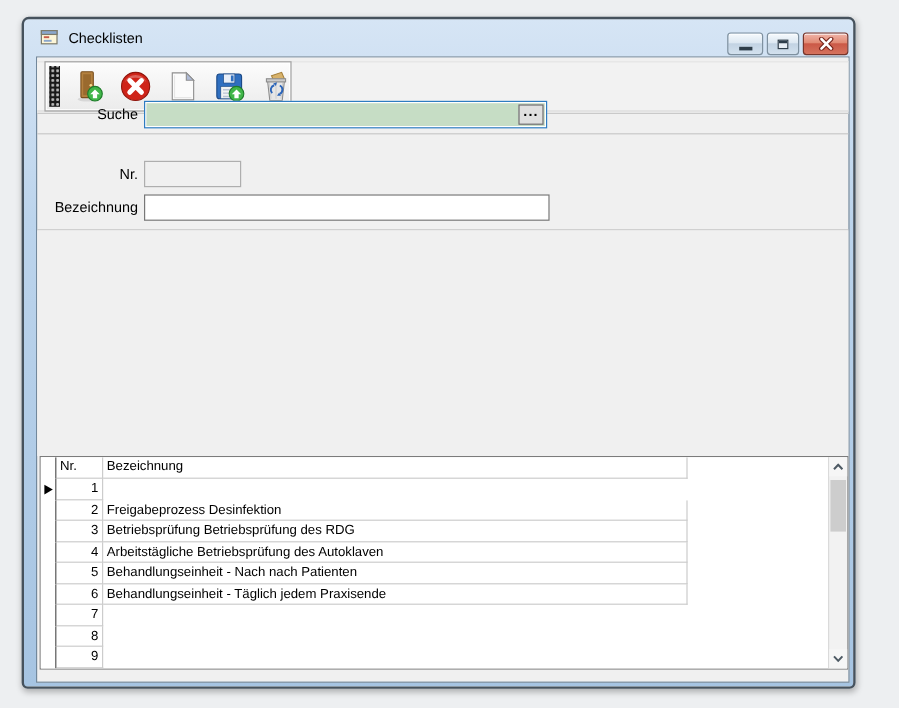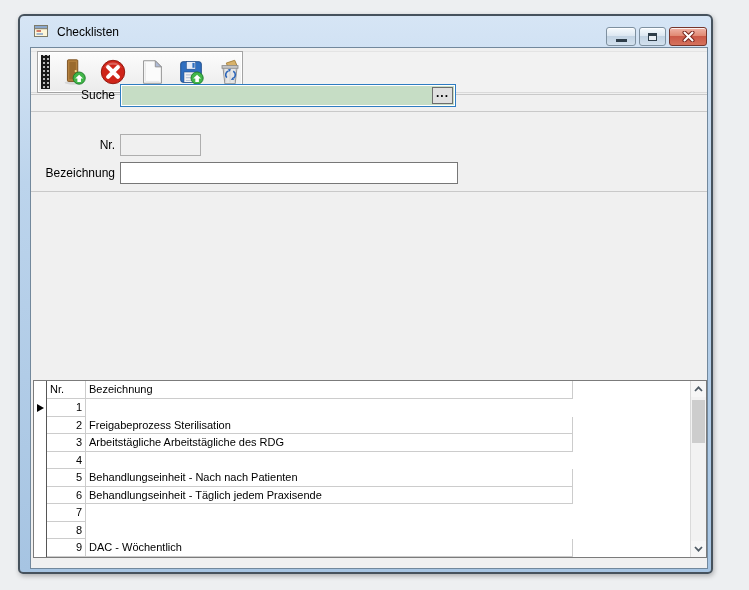--- a/index.html
+++ b/index.html
@@ -248,36 +248,37 @@
       <div class="marker" style="display: block;"></div>
     </div>
     <div class="c-nr">1</div>
   </div>
 
   <div class="g-row">
     <div class="c-sel">
       
     </div>
     <div class="c-nr">2</div>
-    <div class="c-bez">Freigabeprozess Sterilisation</div>
+    <div class="c-bez">Freigabeprozess Desinfektion</div>
   </div>
 
   <div class="g-row">
     <div class="c-sel">
       
     </div>
     <div class="c-nr">3</div>
-    <div class="c-bez">Arbeitstägliche Arbeitstägliche des RDG</div>
+    <div class="c-bez">Betriebsprüfung Betriebsprüfung des RDG</div>
   </div>
 
   <div class="g-row">
     <div class="c-sel">
       
     </div>
     <div class="c-nr">4</div>
+    <div class="c-bez">Arbeitstägliche Betriebsprüfung des Autoklaven</div>
   </div>
 
   <div class="g-row">
     <div class="c-sel">
       
     </div>
     <div class="c-nr">5</div>
     <div class="c-bez">Behandlungseinheit - Nach nach Patienten</div>
   </div>
 
@@ -301,21 +302,20 @@
       
     </div>
     <div class="c-nr">8</div>
   </div>
 
   <div class="g-row">
     <div class="c-sel">
       
     </div>
     <div class="c-nr">9</div>
-    <div class="c-bez">DAC - Wöchentlich</div>
   </div>
 </div>
         </div>
 
         <div class="scrollbar">
           <div class="sb-btn sb-up">
             <svg width="9" height="6" viewBox="0 0 9 6">
               <path d="M1 5 L4.5 1.3 L8 5" fill="none" stroke="#4e5a64" stroke-width="1.7"></path>
             </svg>
           </div>

